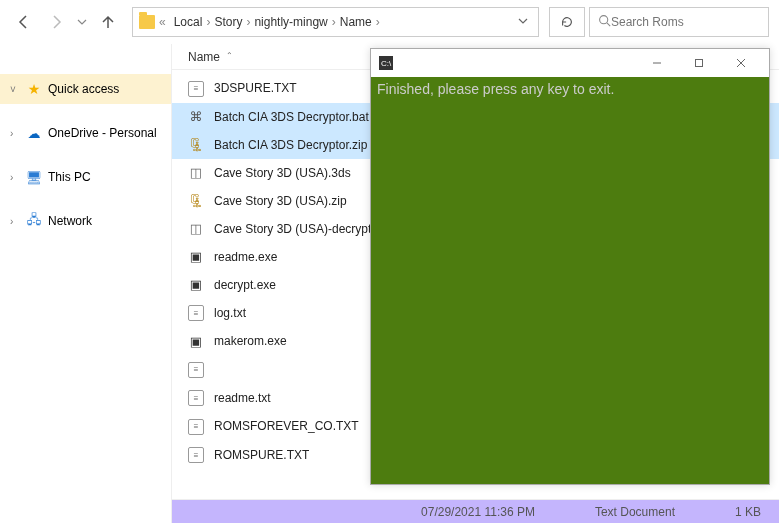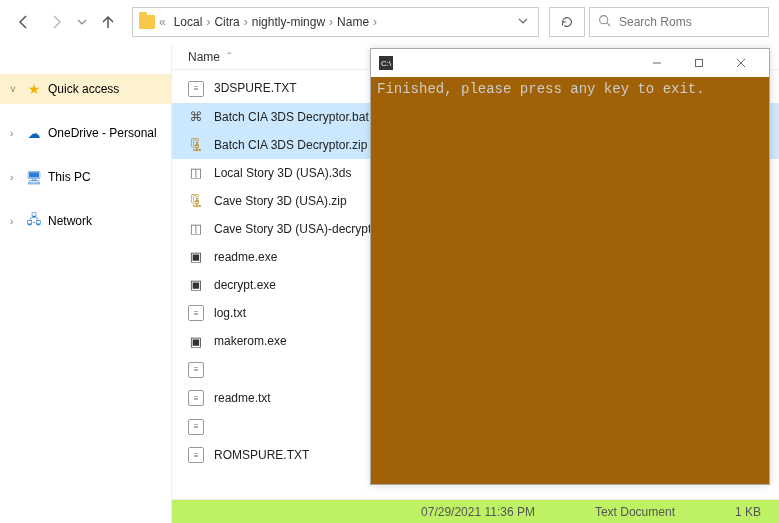--- a/index.html
+++ b/index.html
@@ -40,21 +40,21 @@
 .folder-ico::before { content:""; position:absolute; left:0; top:-3px; width:8px; height:3px; background:#f7c948; border-radius:1px 1px 0 0;}
 .crumb { color: #333; padding: 0 4px; cursor: pointer; margin-top: 8px; }
 .crumb-sep { color: #888; }
 .down-caret { color: #666; margin-left: auto; padding: 0 4px; }
 .refresh-box {
   width: 36px; height: 30px; border: 1px solid #ccc;
   display:flex; align-items:center; justify-content:center;
 }
 .search-box {
   width: 180px; height: 30px; border: 1px solid #ccc;
-  display:flex; align-items:center; padding: 4px 8px; gap: 8px; color:#777;
+  display:flex; align-items:center; padding: 4px 8px; color:#777;
 }
 .search-input { border:none; outline:none; width:100%; font-size:12px; color:#333; background:transparent; }
 .main { display: flex; height: calc(100% - 44px); }
 .nav-pane {
   width: 172px;
   border-right: 1px solid #eee;
   padding-top: 30px;
 }
 .nav-item {
   display:flex; align-items:center; gap:6px;
@@ -87,21 +87,21 @@
 .fico.zip { color:#b07b00; }
 .fico.bat { color:#555; }
 .fico.f3ds { color:#666; }
 .fico.exe { color:#333; }
 .file-name { color:#222; white-space:nowrap; overflow:hidden; text-overflow:ellipsis; }
 .status-bar {
   position:absolute; bottom:0; left:0; right:0;
   height:24px; border-top:1px solid #eee;
   display:flex; align-items:center; padding: 0 18px; gap:60px;
   color:#555; font-size:12px;
-  background:#bef264;
+  background:#c4b5fd;
 }
 .status-bar .spacer { flex:1; }
 
 
 .console {
   position: absolute;
   left: 370px; top: 48px;
   width: 400px; height: 437px;
   border: 1px solid #aaa;
   background: #fff;
@@ -110,22 +110,22 @@
 }
 .console-title {
   height: 28px; background:#fff;
   display:flex; align-items:center; padding: 0 8px; gap:8px;
   color:#444; font-size:12px; 
 }
 .console-ico { width:14px; height:14px; background:#333; color:#fff; font-size:8px; display:inline-flex; align-items:center; justify-content:center;}
 .win-ctrls { margin-left:auto; display:flex; gap:2px; }
 .win-ctrl { width:40px; height:24px; display:flex; align-items:center; justify-content:center; color:#666; cursor:pointer; font-family: "Segoe UI Symbol", sans-serif;}
 .console-body {
-  flex:1; background:#a16207; color:#ccc;
-  font-family: Liberation Mono, monospace;
+  flex:1; background:#4d7c0f; color:#ccc;
+  font-family: Liberation Sans, sans-serif;
   font-size: 14px; padding: 4px 6px;
   white-space: pre;
 }
 </style>
 </head>
 <body>
 
 <div class="toolbar">
   <div class="nav-btn">
     <svg width="16" height="16" viewBox="0 0 16 16">
@@ -145,21 +145,21 @@
   <div class="nav-btn">
     <svg width="16" height="16" viewBox="0 0 16 16">
         <path d="M8 14 L8 3 M3 8 L8 3 L13 8" stroke="#555" stroke-width="1.5" fill="none"></path>
       </svg>
   </div>
   <div class="addr-bar">
     <span class="ico">
         <span class="folder-ico"></span>
       </span>
     <span class="crumb-sep">«</span>
-    <span id="crumbs"><span class="crumb">Local</span><span class="crumb-sep">›</span><span class="crumb">Citra</span><span class="crumb-sep">›</span><span class="crumb">nightly-mingw</span><span class="crumb-sep">›</span><span class="crumb">Name</span><span class="crumb-sep">›</span></span>
+    <span id="crumbs"><span class="crumb">Local</span><span class="crumb-sep">›</span><span class="crumb">Story</span><span class="crumb-sep">›</span><span class="crumb">nightly-mingw</span><span class="crumb-sep">›</span><span class="crumb">Name</span><span class="crumb-sep">›</span></span>
     <span class="down-caret">
       <svg width="10" height="10" viewBox="0 0 10 10">
           <path d="M1 3 L5 7 L9 3" stroke="#666" stroke-width="1.2" fill="none"></path>
         </svg>
     </span>
   </div>
   <div class="refresh-box">
     <svg width="14" height="14" viewBox="0 0 16 16">
         <path d="M3 8a5 5 0 1 1 2 4" stroke="#555" stroke-width="1.3" fill="none"></path>
         <path d="M3 12 L3 8 L7 8" stroke="#555" stroke-width="1.3" fill="none"></path>
@@ -218,21 +218,21 @@
         <div class="file-row sel">
           <span><span class="fico bat">⌘</span></span>
           <span class="file-name">Batch CIA 3DS Decryptor.bat</span>
         </div>
         <div class="file-row sel">
           <span><span class="fico zip">🗜</span></span>
           <span class="file-name">Batch CIA 3DS Decryptor.zip</span>
         </div>
         <div class="file-row">
           <span><span class="fico f3ds">◫</span></span>
-          <span class="file-name">Local Story 3D (USA).3ds</span>
+          <span class="file-name">Cave Story 3D (USA).3ds</span>
         </div>
         <div class="file-row">
           <span><span class="fico zip">🗜</span></span>
           <span class="file-name">Cave Story 3D (USA).zip</span>
         </div>
         <div class="file-row">
           <span><span class="fico f3ds">◫</span></span>
           <span class="file-name">Cave Story 3D (USA)-decrypted.</span>
         </div>
         <div class="file-row">
@@ -253,20 +253,21 @@
         </div>
         <div class="file-row">
           <span><span class="fico txt">≡</span></span>
         </div>
         <div class="file-row">
           <span><span class="fico txt">≡</span></span>
           <span class="file-name">readme.txt</span>
         </div>
         <div class="file-row">
           <span><span class="fico txt">≡</span></span>
+          <span class="file-name">ROMSFOREVER_CO.TXT</span>
         </div>
         <div class="file-row">
           <span><span class="fico txt">≡</span></span>
           <span class="file-name">ROMSPURE.TXT</span>
         </div>
       </div>
 
     <div class="status-bar">
       <span class="spacer"></span>
       <span>07/29/2021 11:36 PM</span>

